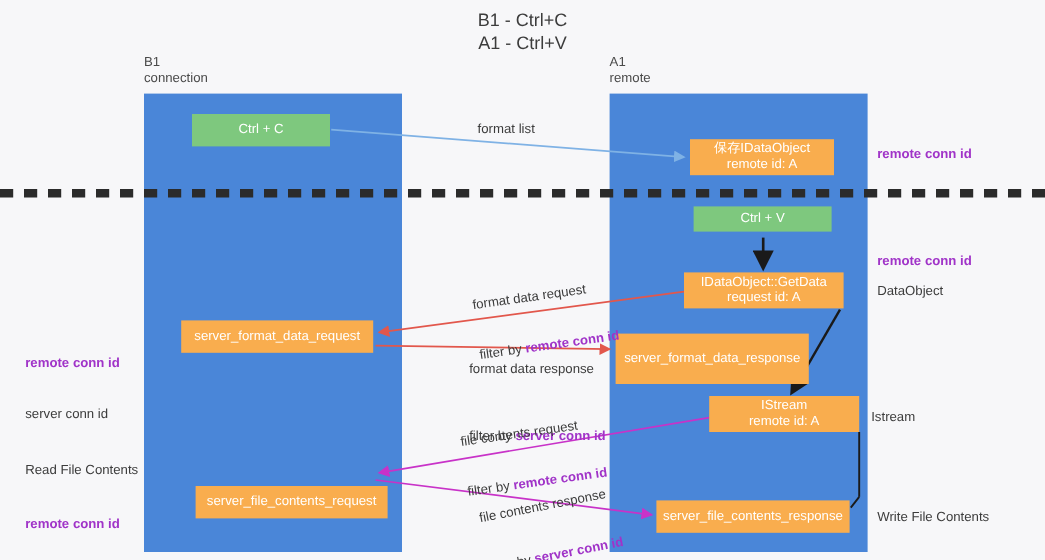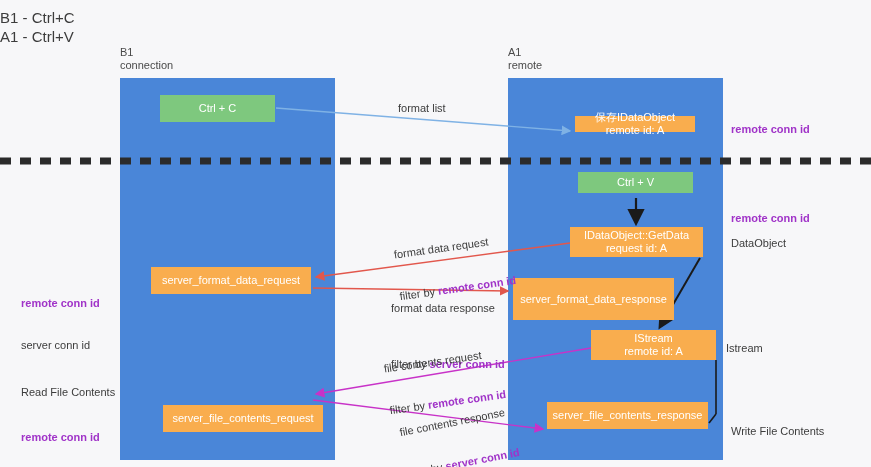--- a/index.html
+++ b/index.html
@@ -18,21 +18,21 @@
     position:absolute;
     background:#4a86d8;
   }
   #lane-b1{left:120px;top:78px;width:215px;height:382px;}
   #lane-a1{left:508px;top:78px;width:215px;height:382px;}
 
   
   .title{
     position:absolute;
     left:0;width:871px;
-    text-align:left;
+    text-align:center;
     color:#3c3c3c;
     font-size:15px;
     line-height:19px;
     white-space:pre;
   }
   #doc-title{top:8px;}
 
   .lane-head{
     position:absolute;
     text-align:left;
@@ -56,28 +56,28 @@
     font-size:11px;
     line-height:13px;
     text-align:center;
     white-space:pre;
     padding:2px 4px;
   }
   .node.green{background:#7ec87e;}
   .node.orange{background:#f9ad4e;}
 
   #n-ctrlc   {left:160px;top:95px; width:115px;height:27px;}
-  #n-save-ido{left:575px;top:116px;width:120px;height:16px;}
+  #n-save-ido{left:575px;top:116px;width:120px;height:30px;}
   #n-ctrlv   {left:578px;top:172px;width:115px;height:21px;}
   #n-getdata {left:570px;top:227px;width:133px;height:30px;}
   #n-sfdreq  {left:151px;top:267px;width:160px;height:27px;text-align:center;}
   #n-sfdresp {left:513px;top:278px;width:161px;height:42px;}
   #n-istream {left:591px;top:330px;width:125px;height:30px;}
   #n-sfcreq  {left:163px;top:383px;width:160px;height:27px;margin-top:22px;}
-  #n-sfcresp {left:547px;top:402px;width:161px;height:27px;}
+  #n-sfcresp {left:547px;top:417px;width:161px;height:27px;}
 
   
   .flabel{
     position:absolute;
     font-size:11px;
     line-height:14px;
     color:#3c3c3c;
     white-space:pre;
   }
   .flabel.purple{color:#a033c8;font-weight:bold;}

